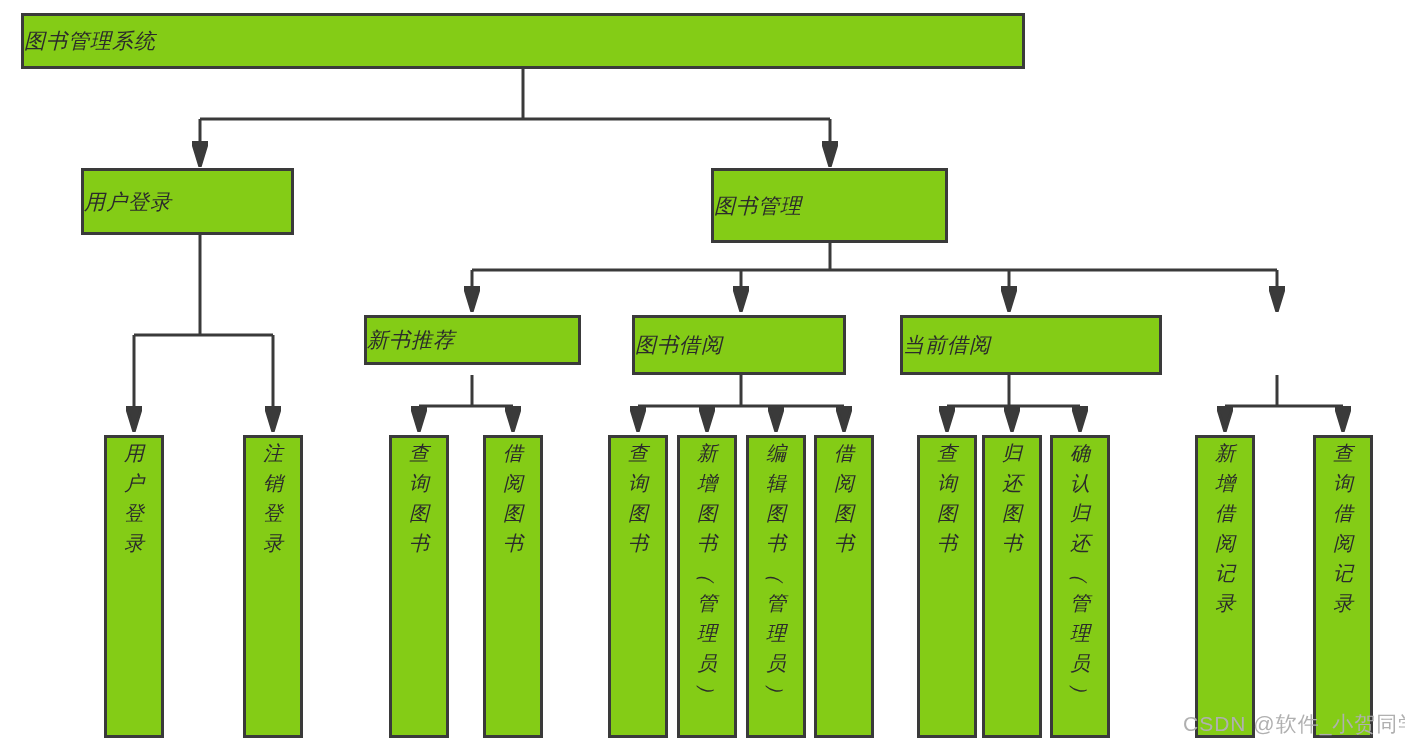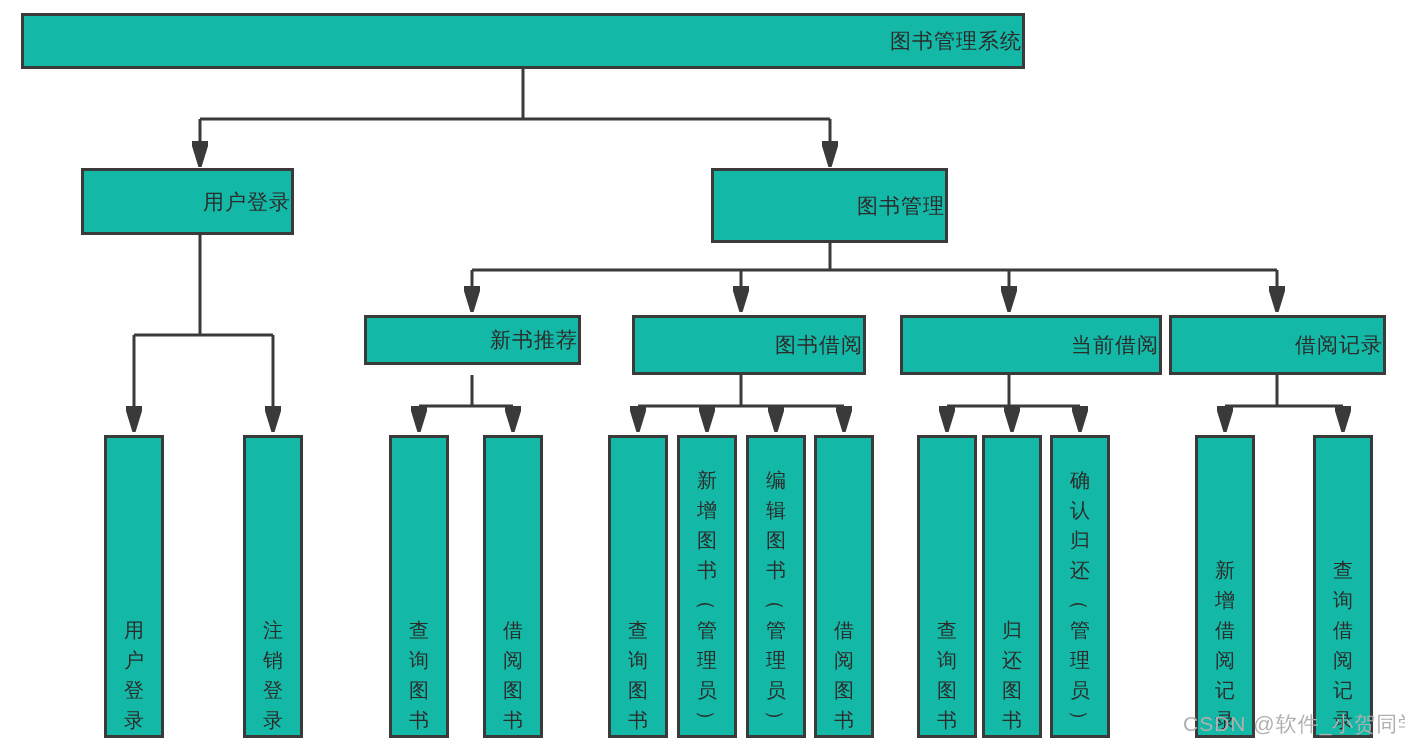--- a/index.html
+++ b/index.html
@@ -16,25 +16,26 @@
     font-family:"Liberation Sans","DejaVu Sans",sans-serif;
     overflow:hidden;
   }
   #connectors{position:absolute;left:0;top:0;width:1405px;height:747px;}
   #connectors path,#connectors line{stroke:var(--line);stroke-width:3;fill:none;}
   #connectors .head{fill:var(--line);}
   .box{
     position:absolute;
     box-sizing:border-box;
     border:3px solid var(--line);
-    background:#14b8a6;
+    background:#84cc16;
     display:flex;
     align-items:center;
-    justify-content:flex-end;
+    justify-content:flex-start;
     color:var(--text);
+    font-style:italic;
   }
   .box-h{font-size:21px;letter-spacing:1px;}
   .box-v{
     flex-direction:column;
     top:435px;height:303px;width:60px;
     font-size:20px;
   }
   .vchar{display:block;line-height:30px;height:30px;text-align:center;}
   .vchar.rot{transform:rotate(90deg);}
   #watermark{
@@ -108,28 +109,25 @@
   <div class="box box-h" style="left:81px;top:168px;width:213px;height:67px">
     <span>用户登录</span>
   </div>
   <div class="box box-h" style="left:711px;top:168px;width:237px;height:75px">
     <span>图书管理</span>
   </div>
 
   <div class="box box-h" style="left:364px;top:315px;width:217px;height:50px">
     <span>新书推荐</span>
   </div>
-  <div class="box box-h" style="left:632px;top:315px;width:234px;height:60px">
+  <div class="box box-h" style="left:632px;top:315px;width:214px;height:60px">
     <span>图书借阅</span>
   </div>
   <div class="box box-h" style="left:900px;top:315px;width:262px;height:60px">
     <span>当前借阅</span>
-  </div>
-  <div class="box box-h" style="left:1169px;top:315px;width:217px;height:60px">
-    <span>借阅记录</span>
   </div>
 
   <div class="box box-v" style="left:104px">
       <span class="vchar">用</span>
       <span class="vchar">户</span>
       <span class="vchar">登</span>
       <span class="vchar">录</span>
     </div>
   <div class="box box-v" style="left:243px">
       <span class="vchar">注</span>

